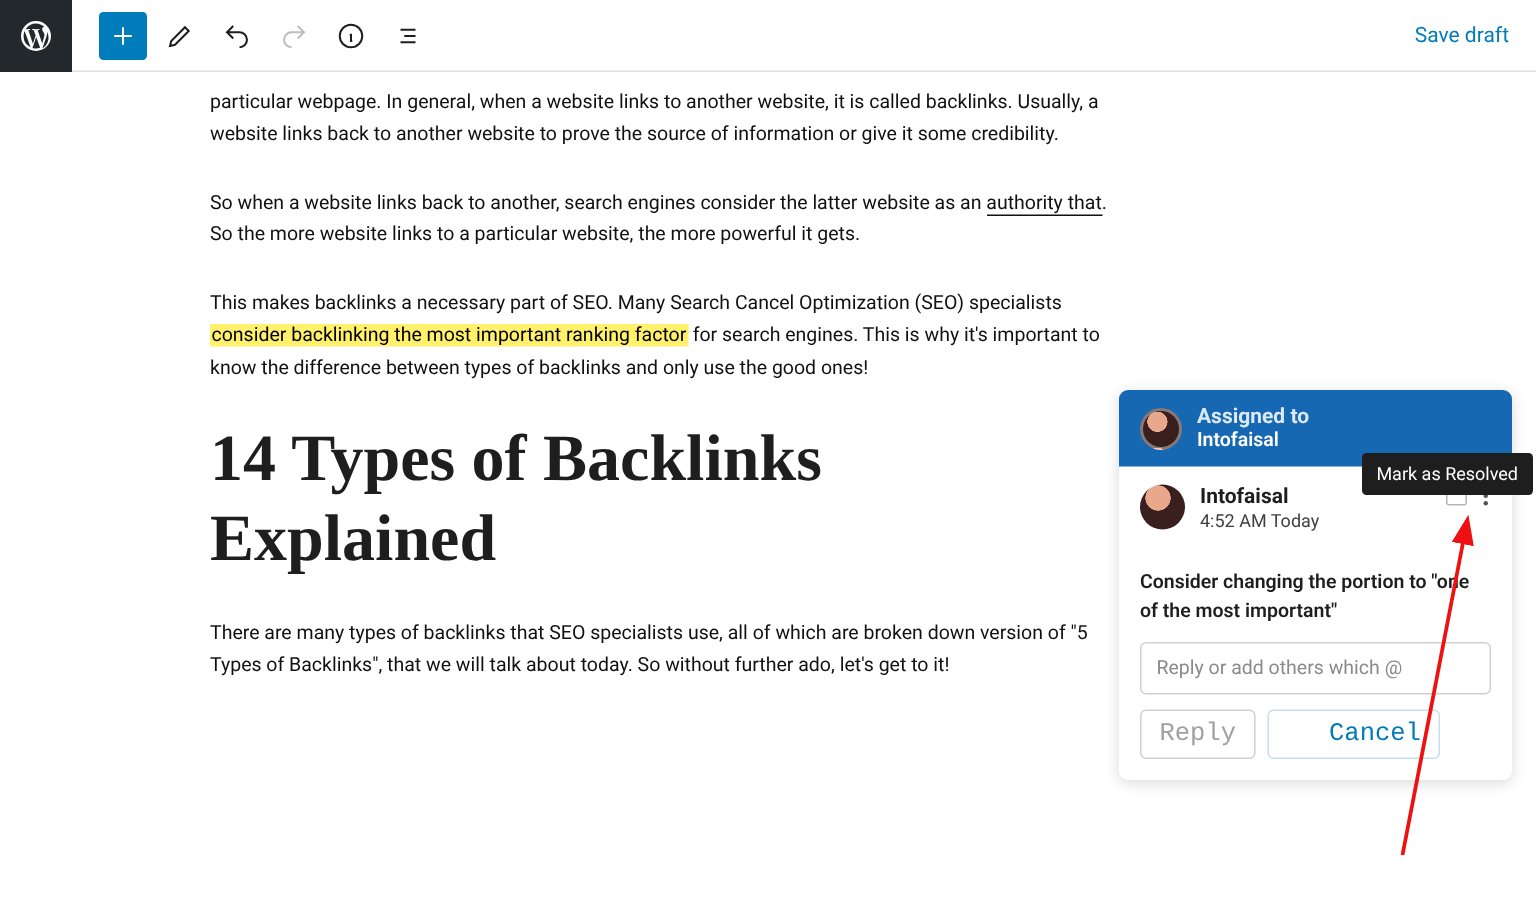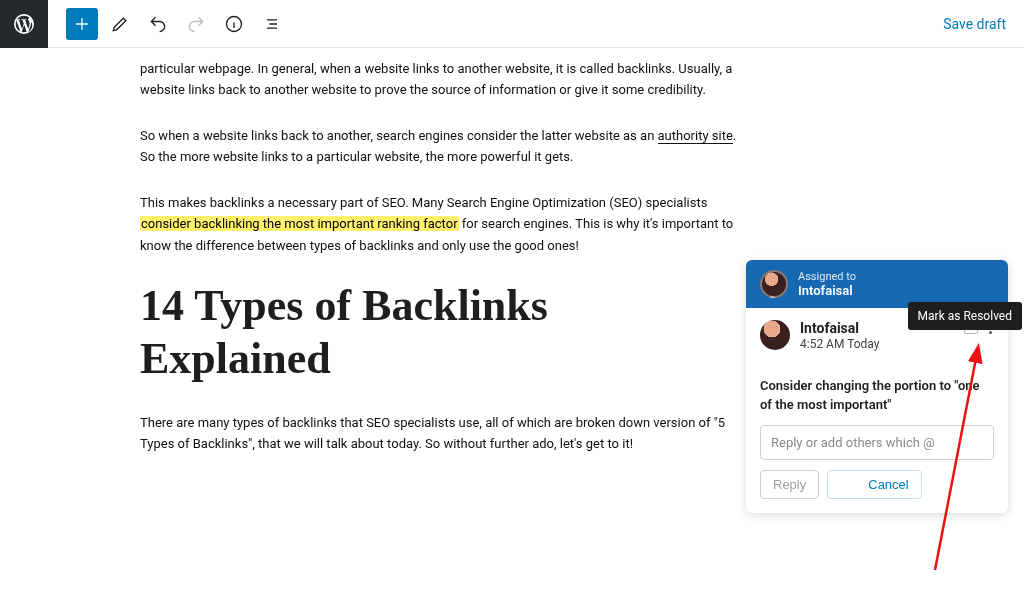--- a/index.html
+++ b/index.html
@@ -19,35 +19,35 @@
   .editor { padding: 10px 0 0 140px; width:740px; line-height:1.65; }
   .editor p { font-size:13px; margin-bottom:24px; color:#111; }
   .editor h2 { font-family: Georgia, "Times New Roman", serif; font-weight:700; font-size:44px; line-height:1.2; margin:8px 0 26px 0; }
   .authority-site { border-bottom:1px solid #111; }
   mark.hl { background:#fff16b; padding:0 1px; }
   
   .comment-panel { position:absolute; top:260px; left:746px; width:262px; border-radius:6px; box-shadow:0 2px 10px rgba(0,0,0,0.15); background:#fff; overflow:visible; font-size:13px; }
   .cp-head { background:#1668b3; color:#fff; padding:10px 14px; display:flex; align-items:center; gap:10px; border-radius:6px 6px 0 0;}
   .avatar { width:28px; height:28px; border-radius:50%; background: radial-gradient(circle at 40% 30%, #e7a88b 0 30%, #3a1f1f 31% 100%); border:2px solid rgba(255,255,255,0.4); flex-shrink:0;}
   .avatar.sm { width:30px; height:30px; border:none;}
-  .cp-head-text small{display:block;font-size:11px;opacity:.85;font-weight:400;}
+  .cp-head-text small{display:block;font-size:14px;opacity:.85;font-weight:700;}
   .cp-head-text b{font-size:13px;font-weight:600;}
   .cp-body { padding:12px 14px 10px 14px; position:relative;}
   .cp-author{display:flex;gap:10px;align-items:flex-start;}
   .cp-author-name{font-weight:700;font-size:14px;}
   .cp-time{color:#404040;font-size:12px;margin-top:1px;}
   .cp-actions{position:absolute; top:12px; right:10px; display:flex; align-items:center; gap:4px;}
   .resolve-box{width:14px;height:14px;border:1.5px solid #b5b5b5;border-radius:2px;cursor:pointer;}
   .kebab{width:16px;display:flex;flex-direction:column;align-items:center;gap:2px;cursor:pointer;}
   .kebab span{width:3px;height:3px;border-radius:50%;background:#555;}
   .cp-comment-text{margin-top:26px;font-size:13px;line-height:1.45;font-weight:600;}
   .cp-reply{padding:0 14px 14px;}
   .reply-input{width:100%;border:1px solid #d0d0d0;border-radius:4px;padding:9px 10px;font-size:13px;color:#888;margin-bottom:10px;}
   .reply-btns{display:flex;gap:8px;}
-  .btn{border:1px solid #d0d0d0;border-radius:4px;padding:6px 12px;font-size:13px;background:#fff;cursor:pointer;}
+  .btn{border:1px solid #d0d0d0;border-radius:4px;padding:6px 12px;font-size:17px;background:#fff;cursor:pointer;font-family:Liberation Mono, monospace;}
   .btn.reply{color:#a0a0a0;}
   .btn.cancel{color:#007cba;border-color:#c6dff0;padding-left:40px;}
   .tooltip{position:absolute;top:42px;right:-14px;background:#1e1e1e;color:#fff;font-size:12px;padding:7px 10px;border-radius:3px;white-space:nowrap;z-index:5;text-align:center;}
   
   .arrow-svg{position:absolute;top:330px;left:870px;pointer-events:none;}
 </style>
 </head>
 <body>
 
 <div class="topbar">
@@ -88,24 +88,24 @@
           <path d="M6 7h12M9 12h9M6 17h12"></path>
         </svg>
     </div>
   </div>
   <div class="save-draft">Save draft</div>
 </div>
 
 <div class="editor">
   <p>particular webpage. In general, when a website links to another website, it is called backlinks. Usually, a website links back to another website to prove the source of information or give it some credibility.</p>
   <p>
-    <span>So when a website links back to another, search engines consider the latter website as an </span><span class="authority-site">authority site</span><span>. So the more website links to a particular website, the more powerful it gets.</span>
+    <span>So when a website links back to another, search engines consider the latter website as an </span><span class="authority-site">authority that</span><span>. So the more website links to a particular website, the more powerful it gets.</span>
   </p>
   <p>
-    <span>This makes backlinks a necessary part of SEO. Many Search Engine Optimization (SEO) specialists </span><mark class="hl">consider backlinking the most important ranking factor</mark><span> for search engines. This is why it's important to know the difference between types of backlinks and only use the good ones!</span>
+    <span>This makes backlinks a necessary part of SEO. Many Search Cancel Optimization (SEO) specialists </span><mark class="hl">consider backlinking the most important ranking factor</mark><span> for search engines. This is why it's important to know the difference between types of backlinks and only use the good ones!</span>
   </p>
   <h2>14 Types of Backlinks Explained</h2>
   <p>There are many types of backlinks that SEO specialists use, all of which are broken down version of "5 Types of Backlinks", that we will talk about today. So without further ado, let's get to it!</p>
 </div>
 
 <div class="comment-panel">
   <div class="tooltip">Mark as Resolved</div>
   <div class="cp-head">
     <div class="avatar"></div>
     <div class="cp-head-text">

